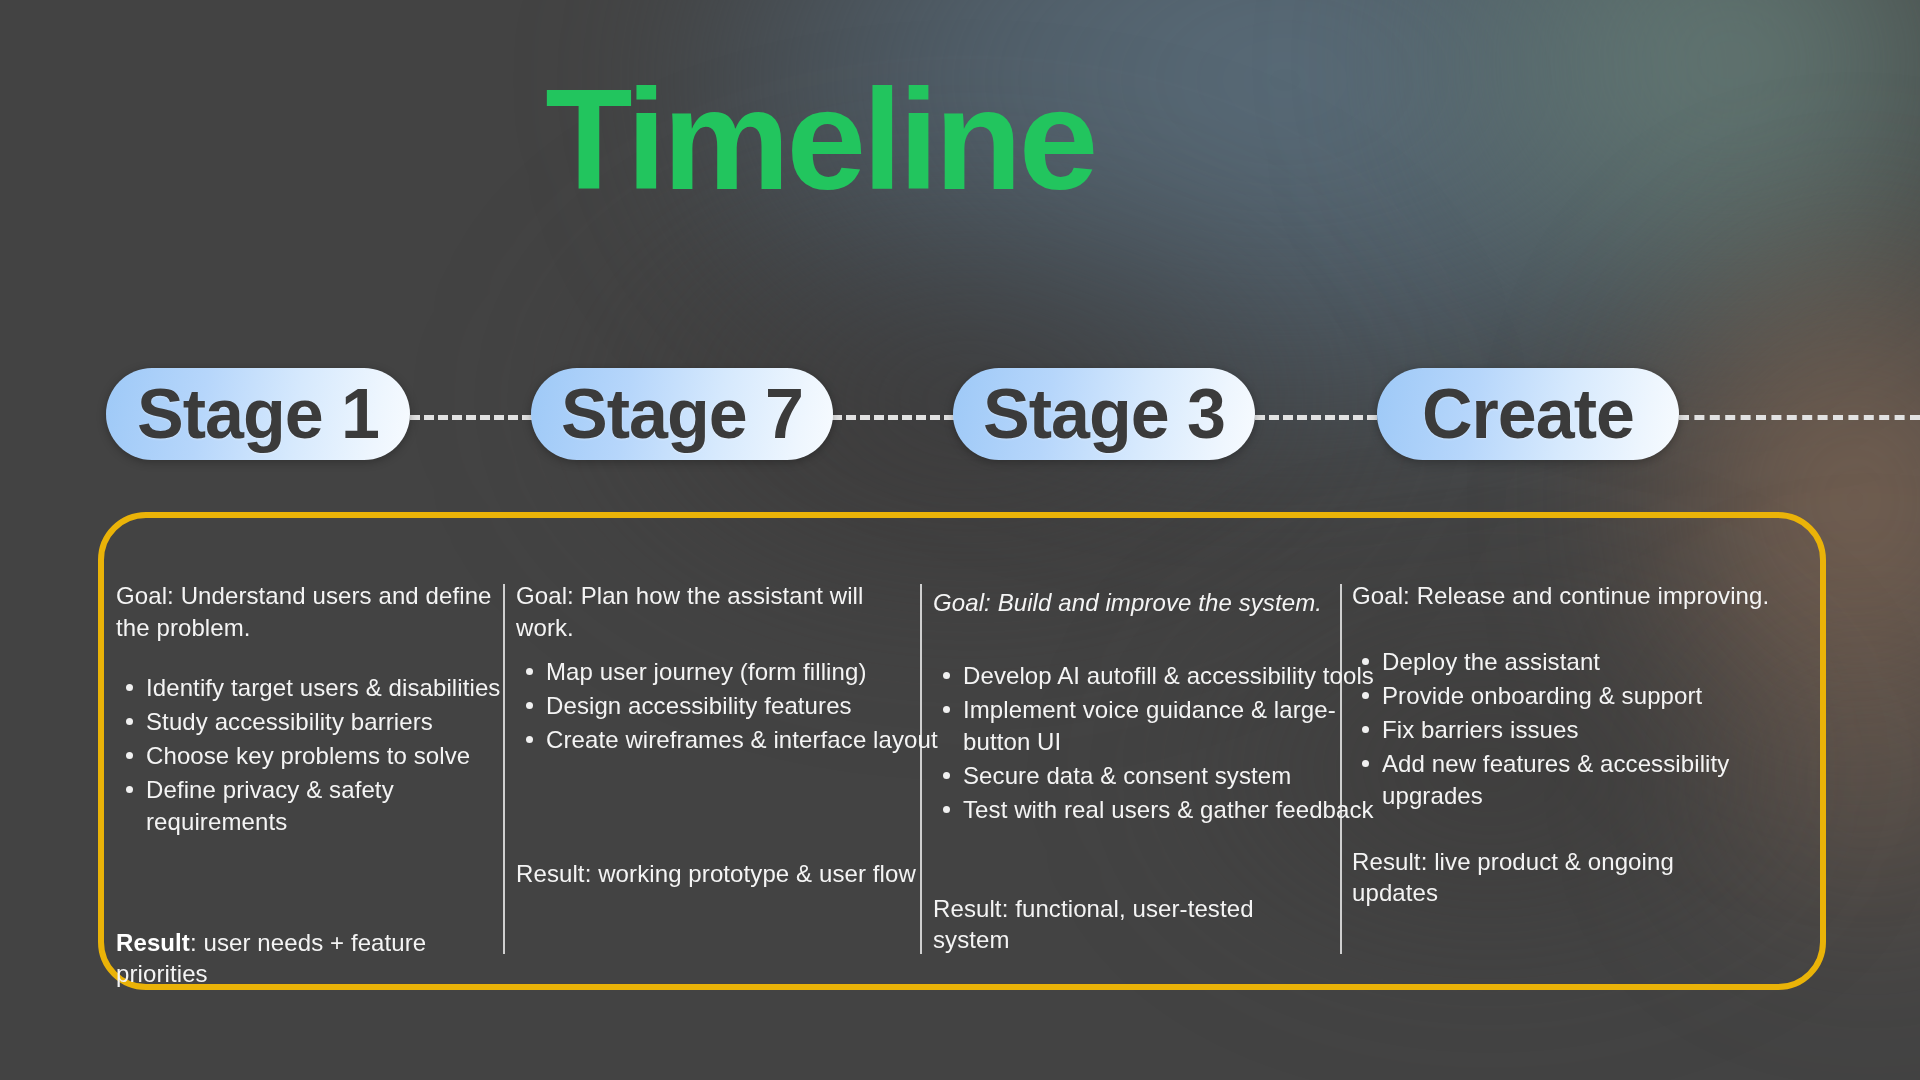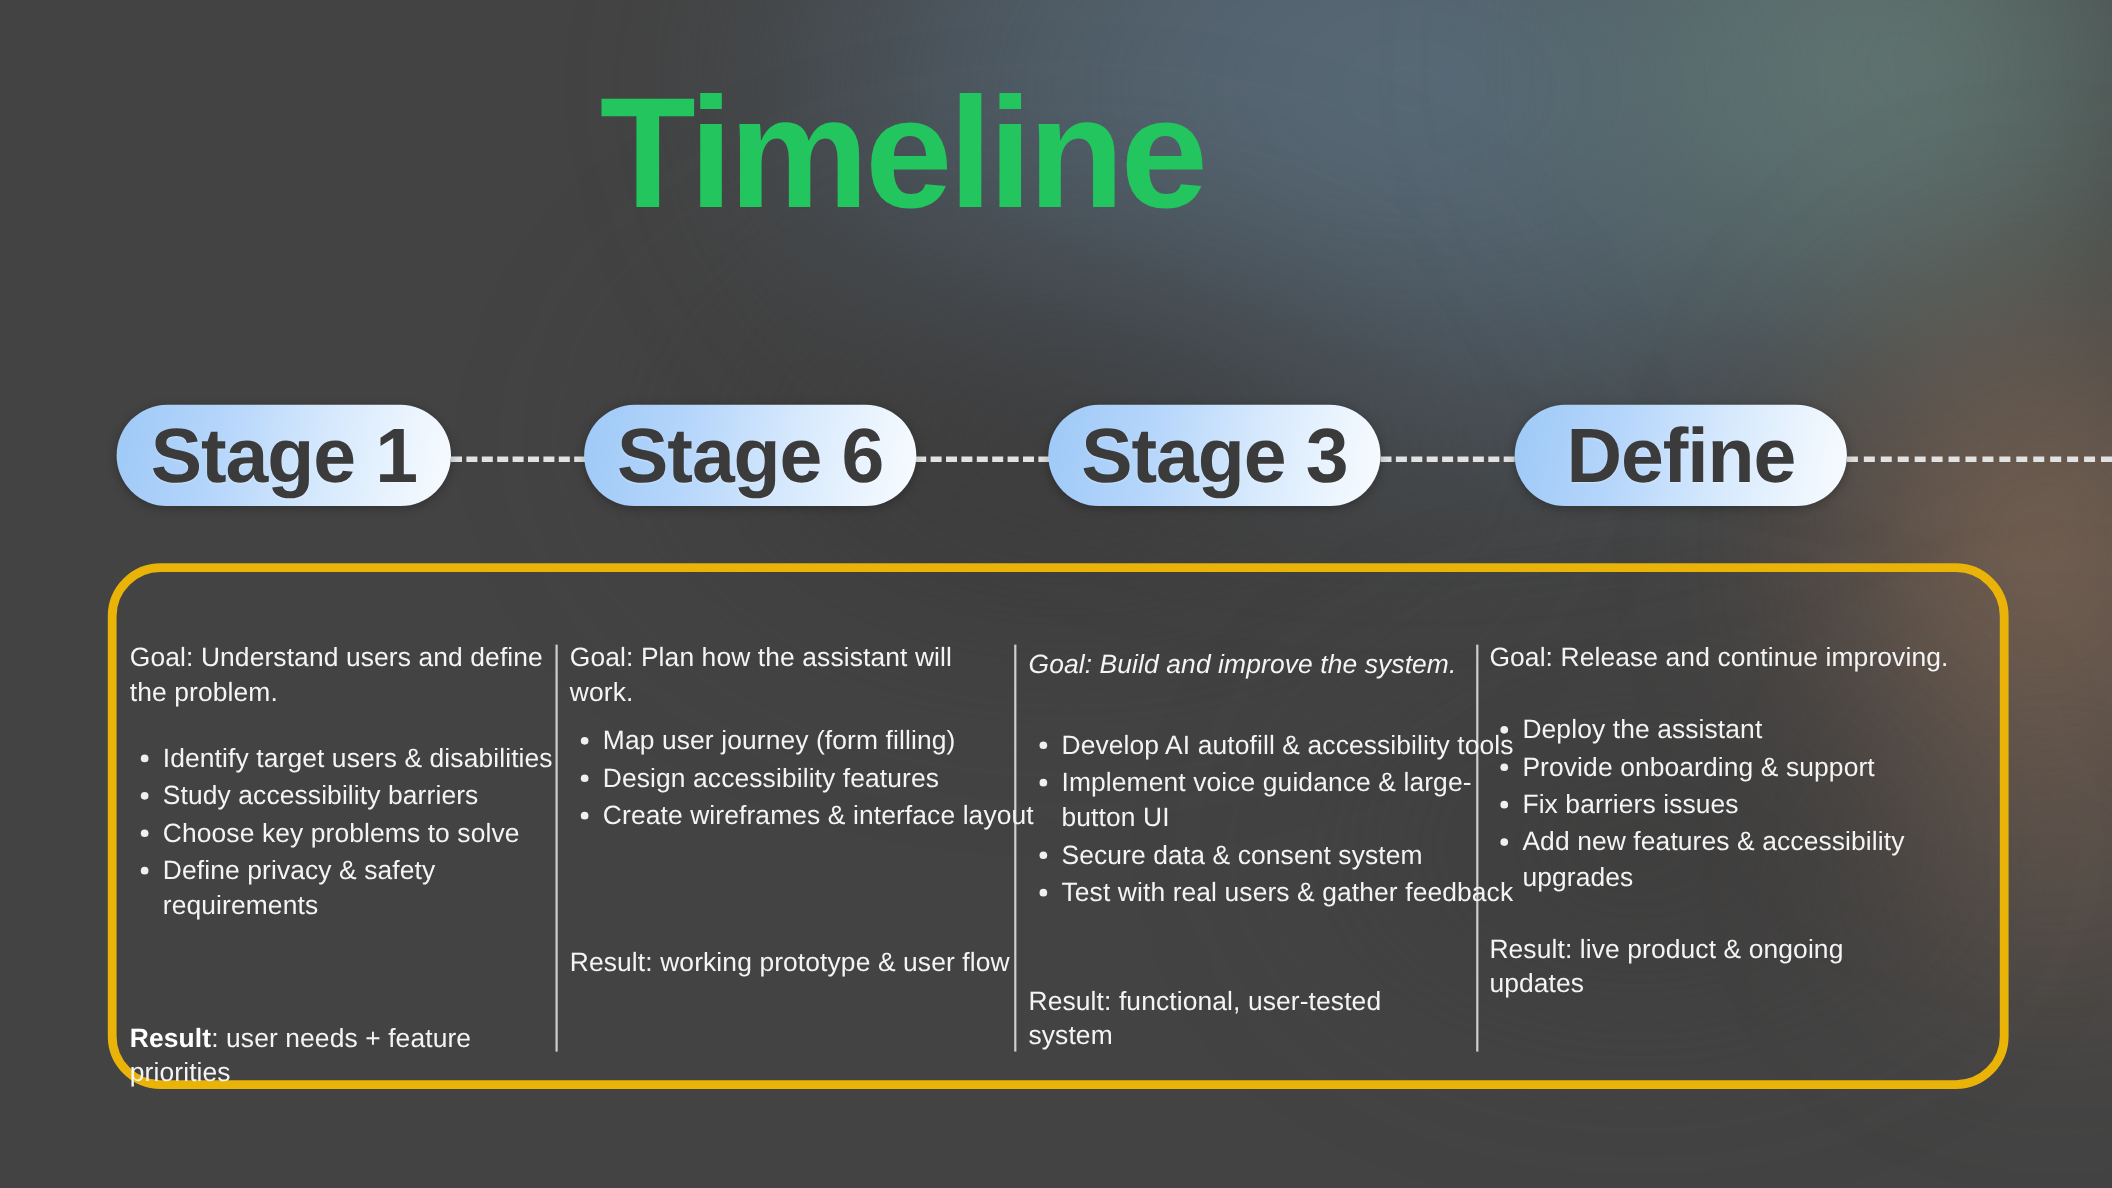--- a/index.html
+++ b/index.html
@@ -133,21 +133,21 @@
     text-shadow: 0 1px 2px rgba(255,255,255,0.35);
   }
 
   
   #details-panel {
     position: absolute;
     left: 98px;
     top: 512px;
     width: 1728px;
     height: 478px;
-    border: 8px solid #eab308;
+    border: 6px solid #eab308;
     border-radius: 48px;
     box-sizing: border-box;
   }
   .column {
     position: absolute;
     top: 0;
     color: #f2f2f2;
   }
   .col-divider {
     position: absolute;
@@ -223,29 +223,29 @@
     <div class="rail-line" style="left:410px;  width:122px;"></div>
     <div class="rail-line" style="left:832px;  width:122px;"></div>
     <div class="rail-line" style="left:1255px; width:122px;"></div>
     <div class="rail-line" style="left:1679px; width:241px;"></div>
 
     <div class="stage-pill" style="left:106px;  width:304px;">
       <span>Stage 1</span>
     </div>
 
     <div class="stage-pill" style="left:531px;  width:302px;">
-      <span>Stage 6</span>
+      <span>Stage 7</span>
     </div>
 
     <div class="stage-pill" style="left:953px;  width:302px;">
       <span>Stage 3</span>
     </div>
 
     <div class="stage-pill" style="left:1377px; width:302px;">
-      <span>Define</span>
+      <span>Create</span>
     </div>
   </div>
 
   <div id="details-panel">
 
     <div class="col-divider" style="left:399px;"></div>
     <div class="col-divider" style="left:816px;"></div>
     <div class="col-divider" style="left:1236px;"></div>
 
     <div class="column" id="col-0">

